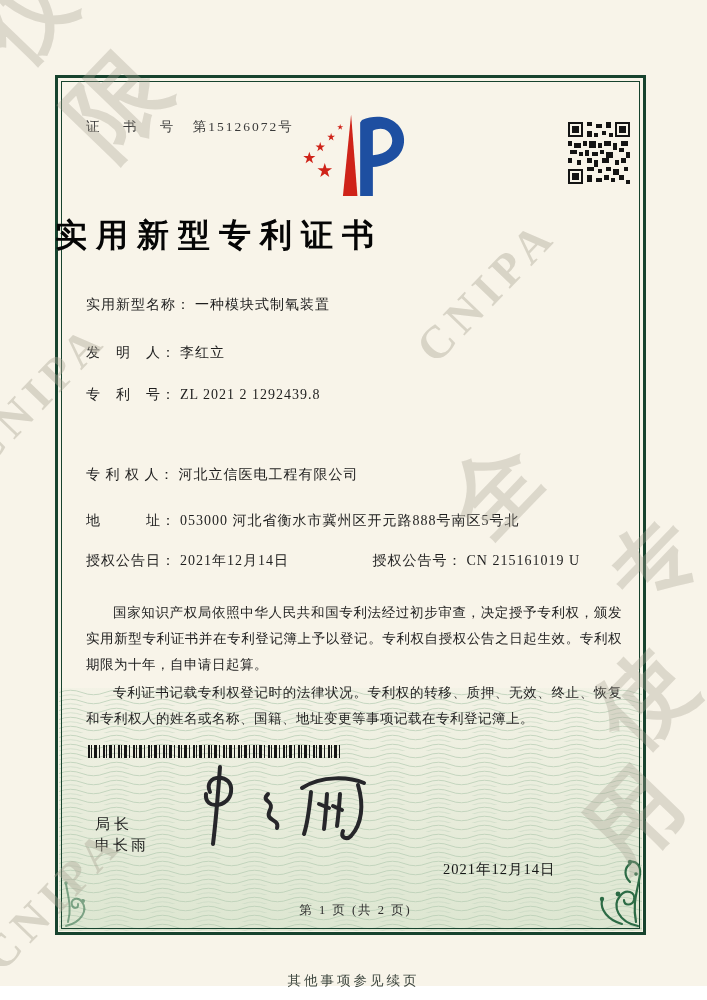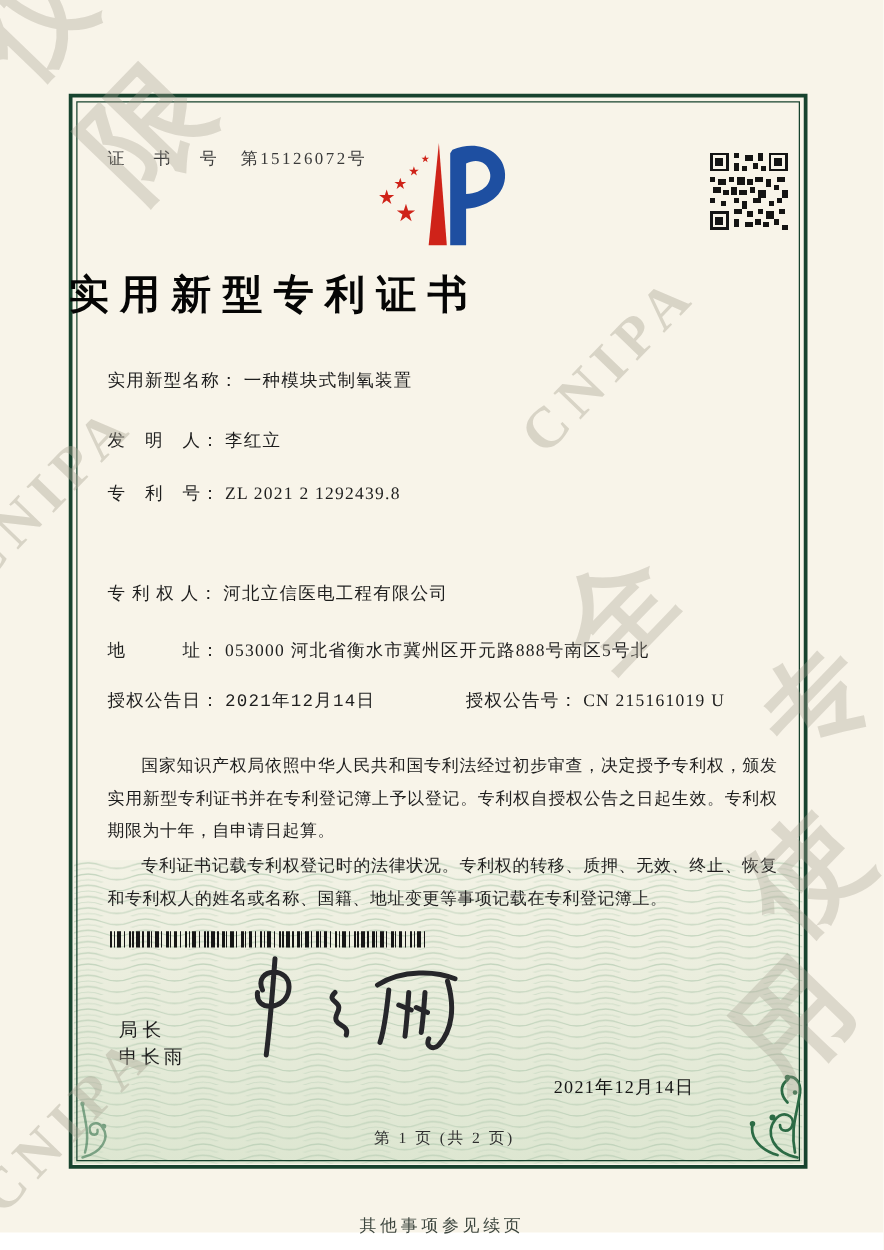--- a/index.html
+++ b/index.html
@@ -29,21 +29,21 @@
 
   .logo{position:absolute;left:293px;top:108px;width:118px;height:100px;}
   .qr{position:absolute;left:566px;top:122px;width:66px;height:62px;}
 
   .title{position:absolute;left:55px;top:214px;width:591px;text-align:left;
          font-size:32px;font-weight:bold;color:#050505;letter-spacing:9px;}
 
   .field-row{position:absolute;left:86px;font-size:14px;color:#1e1e1e;letter-spacing:1px;white-space:nowrap;}
   .flabel{margin-right:4px;margin-top:25px;}
 
-  .grant-left{display:inline-block;width:282px;font-family:Liberation Mono, monospace;}
+  .grant-left{display:inline-block;width:282px;}
 
   .body-text{position:absolute;left:86px;top:580px;width:536px;font-size:13.5px;color:#1e1e1e;
              line-height:26px;text-align:justify;letter-spacing:.5px;margin-top:20px;}
   .body-text p{margin:0 0 2px 0;text-indent:2em;}
 
   .barcode{position:absolute;left:88px;top:745px;width:252px;height:13px;
     background:repeating-linear-gradient(90deg,#161616 0 2px,transparent 2px 3px,#161616 3px 4px,
       transparent 4px 6px,#161616 6px 9px,transparent 9px 11px,#161616 11px 12px,transparent 12px 15px);}
 
   .director-title{position:absolute;left:95px;top:815px;font-size:15px;letter-spacing:4px;color:#1c1c1c;}

